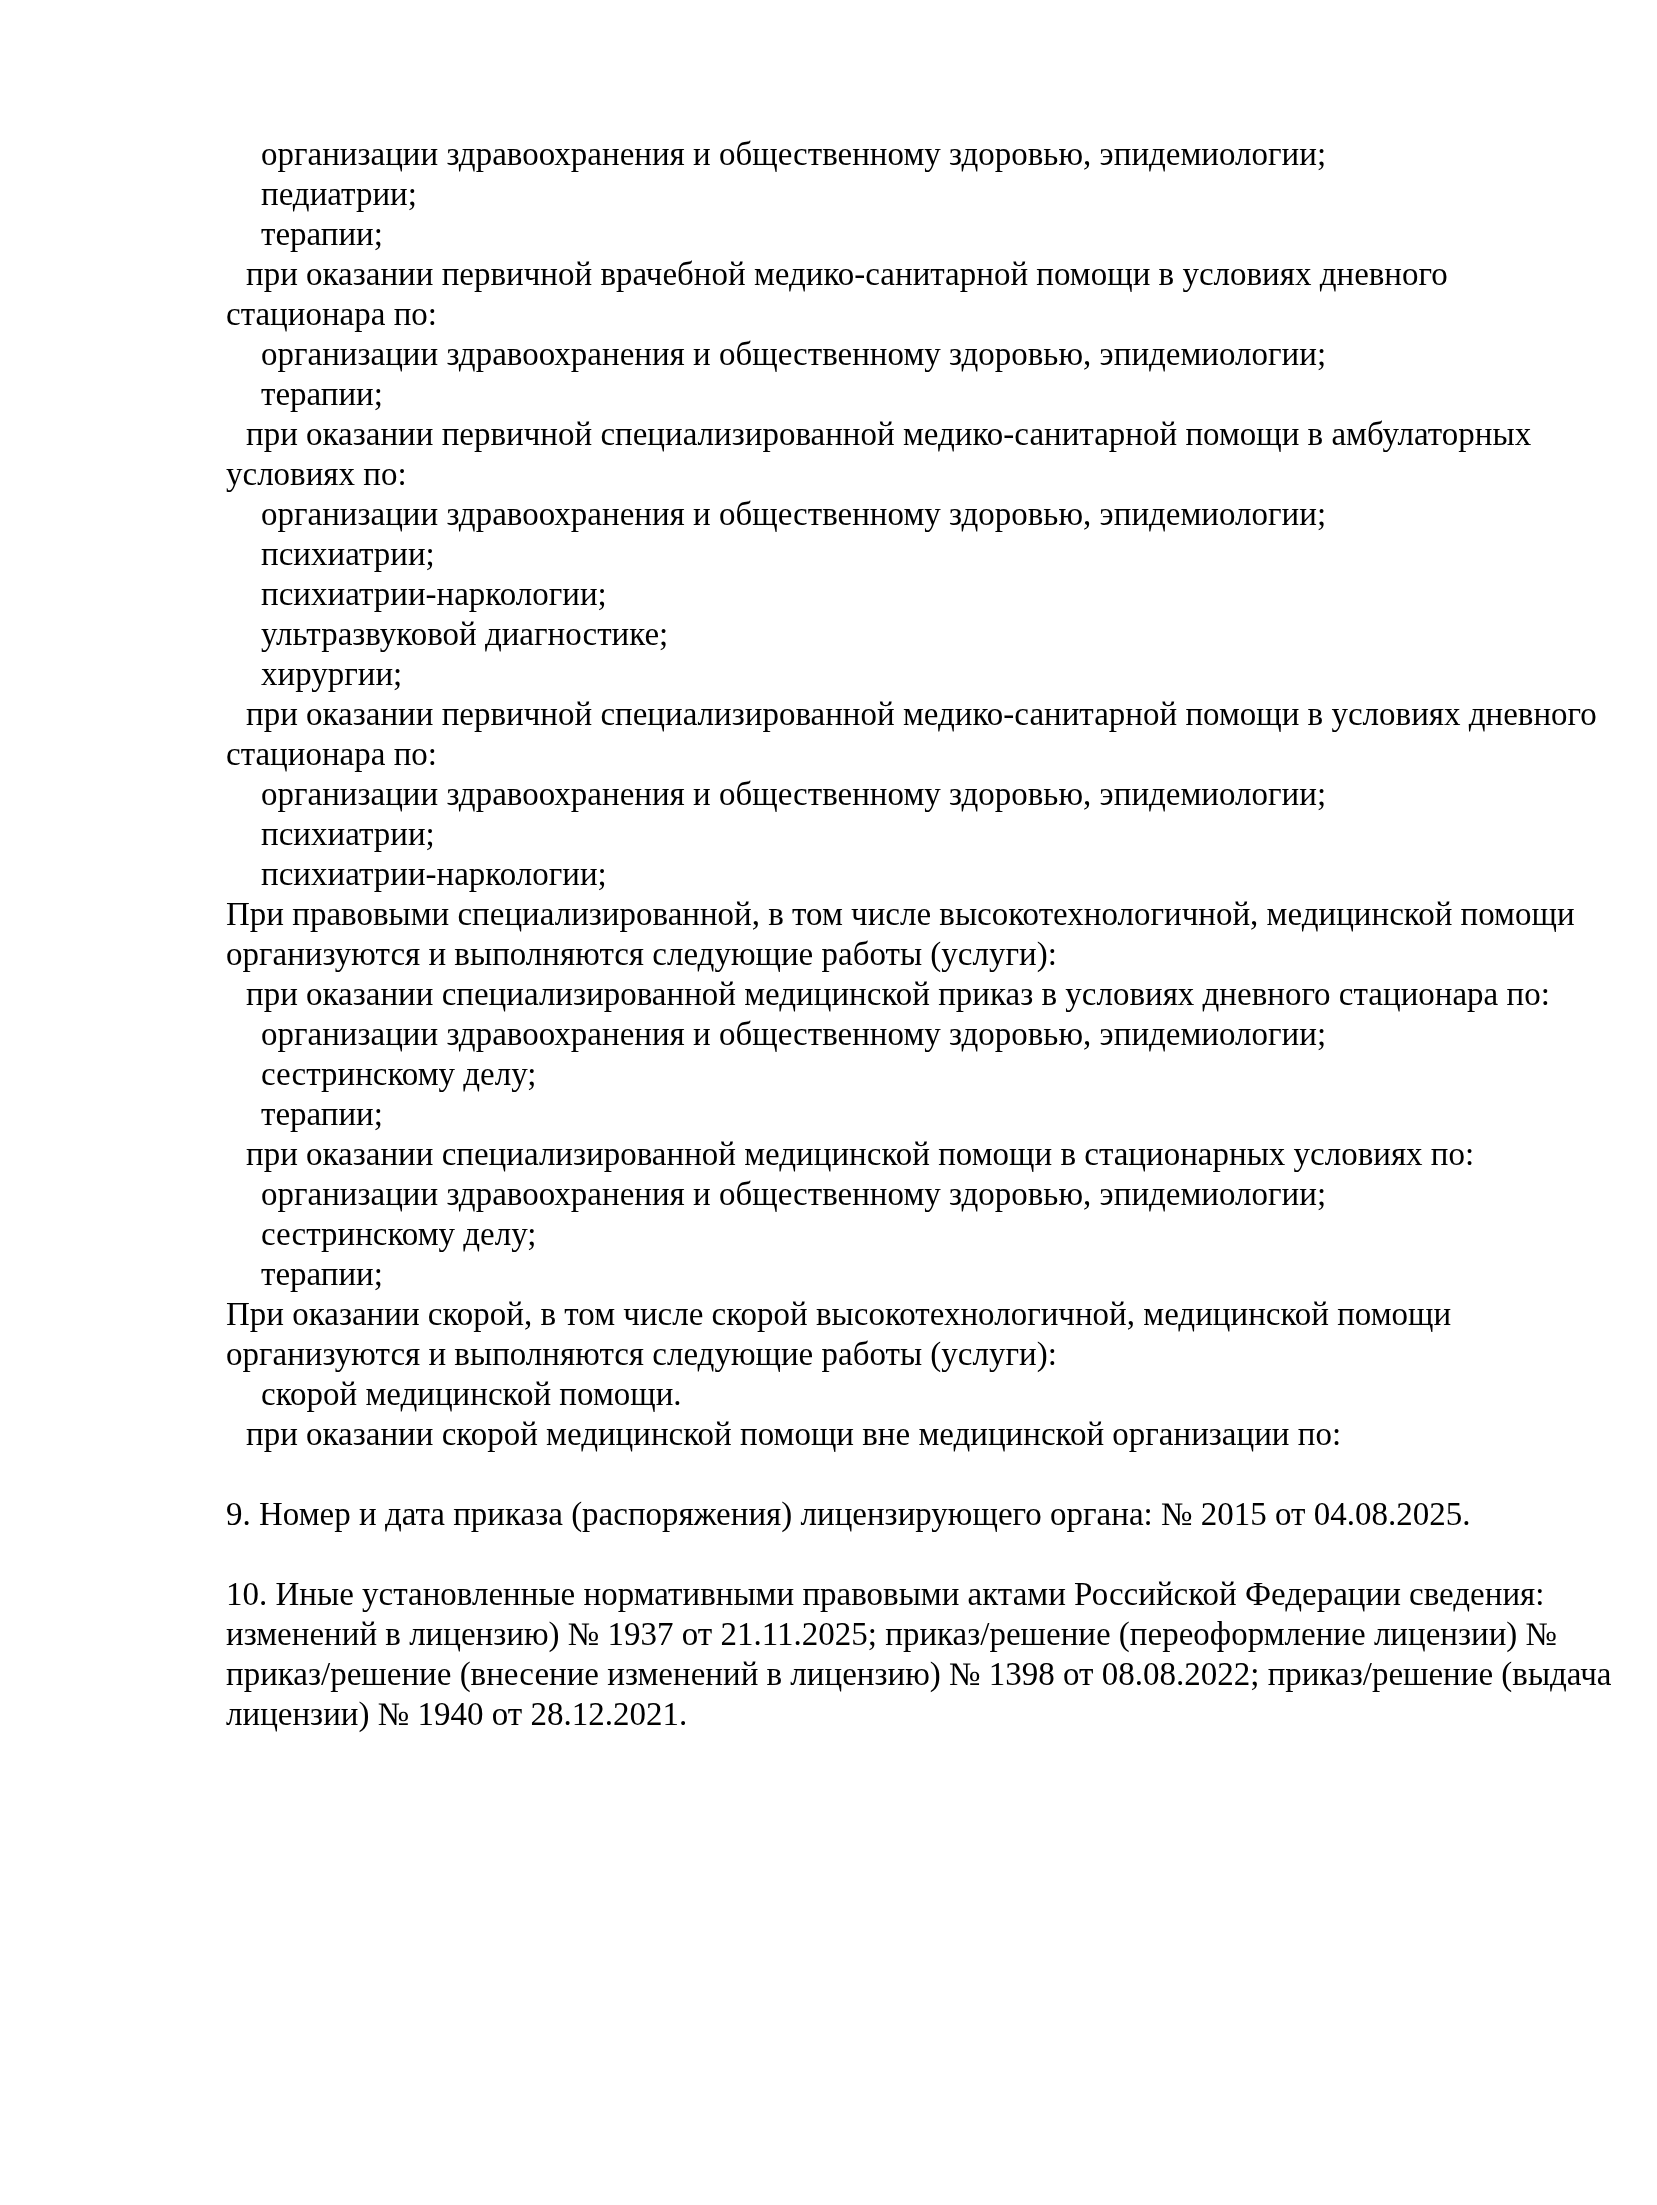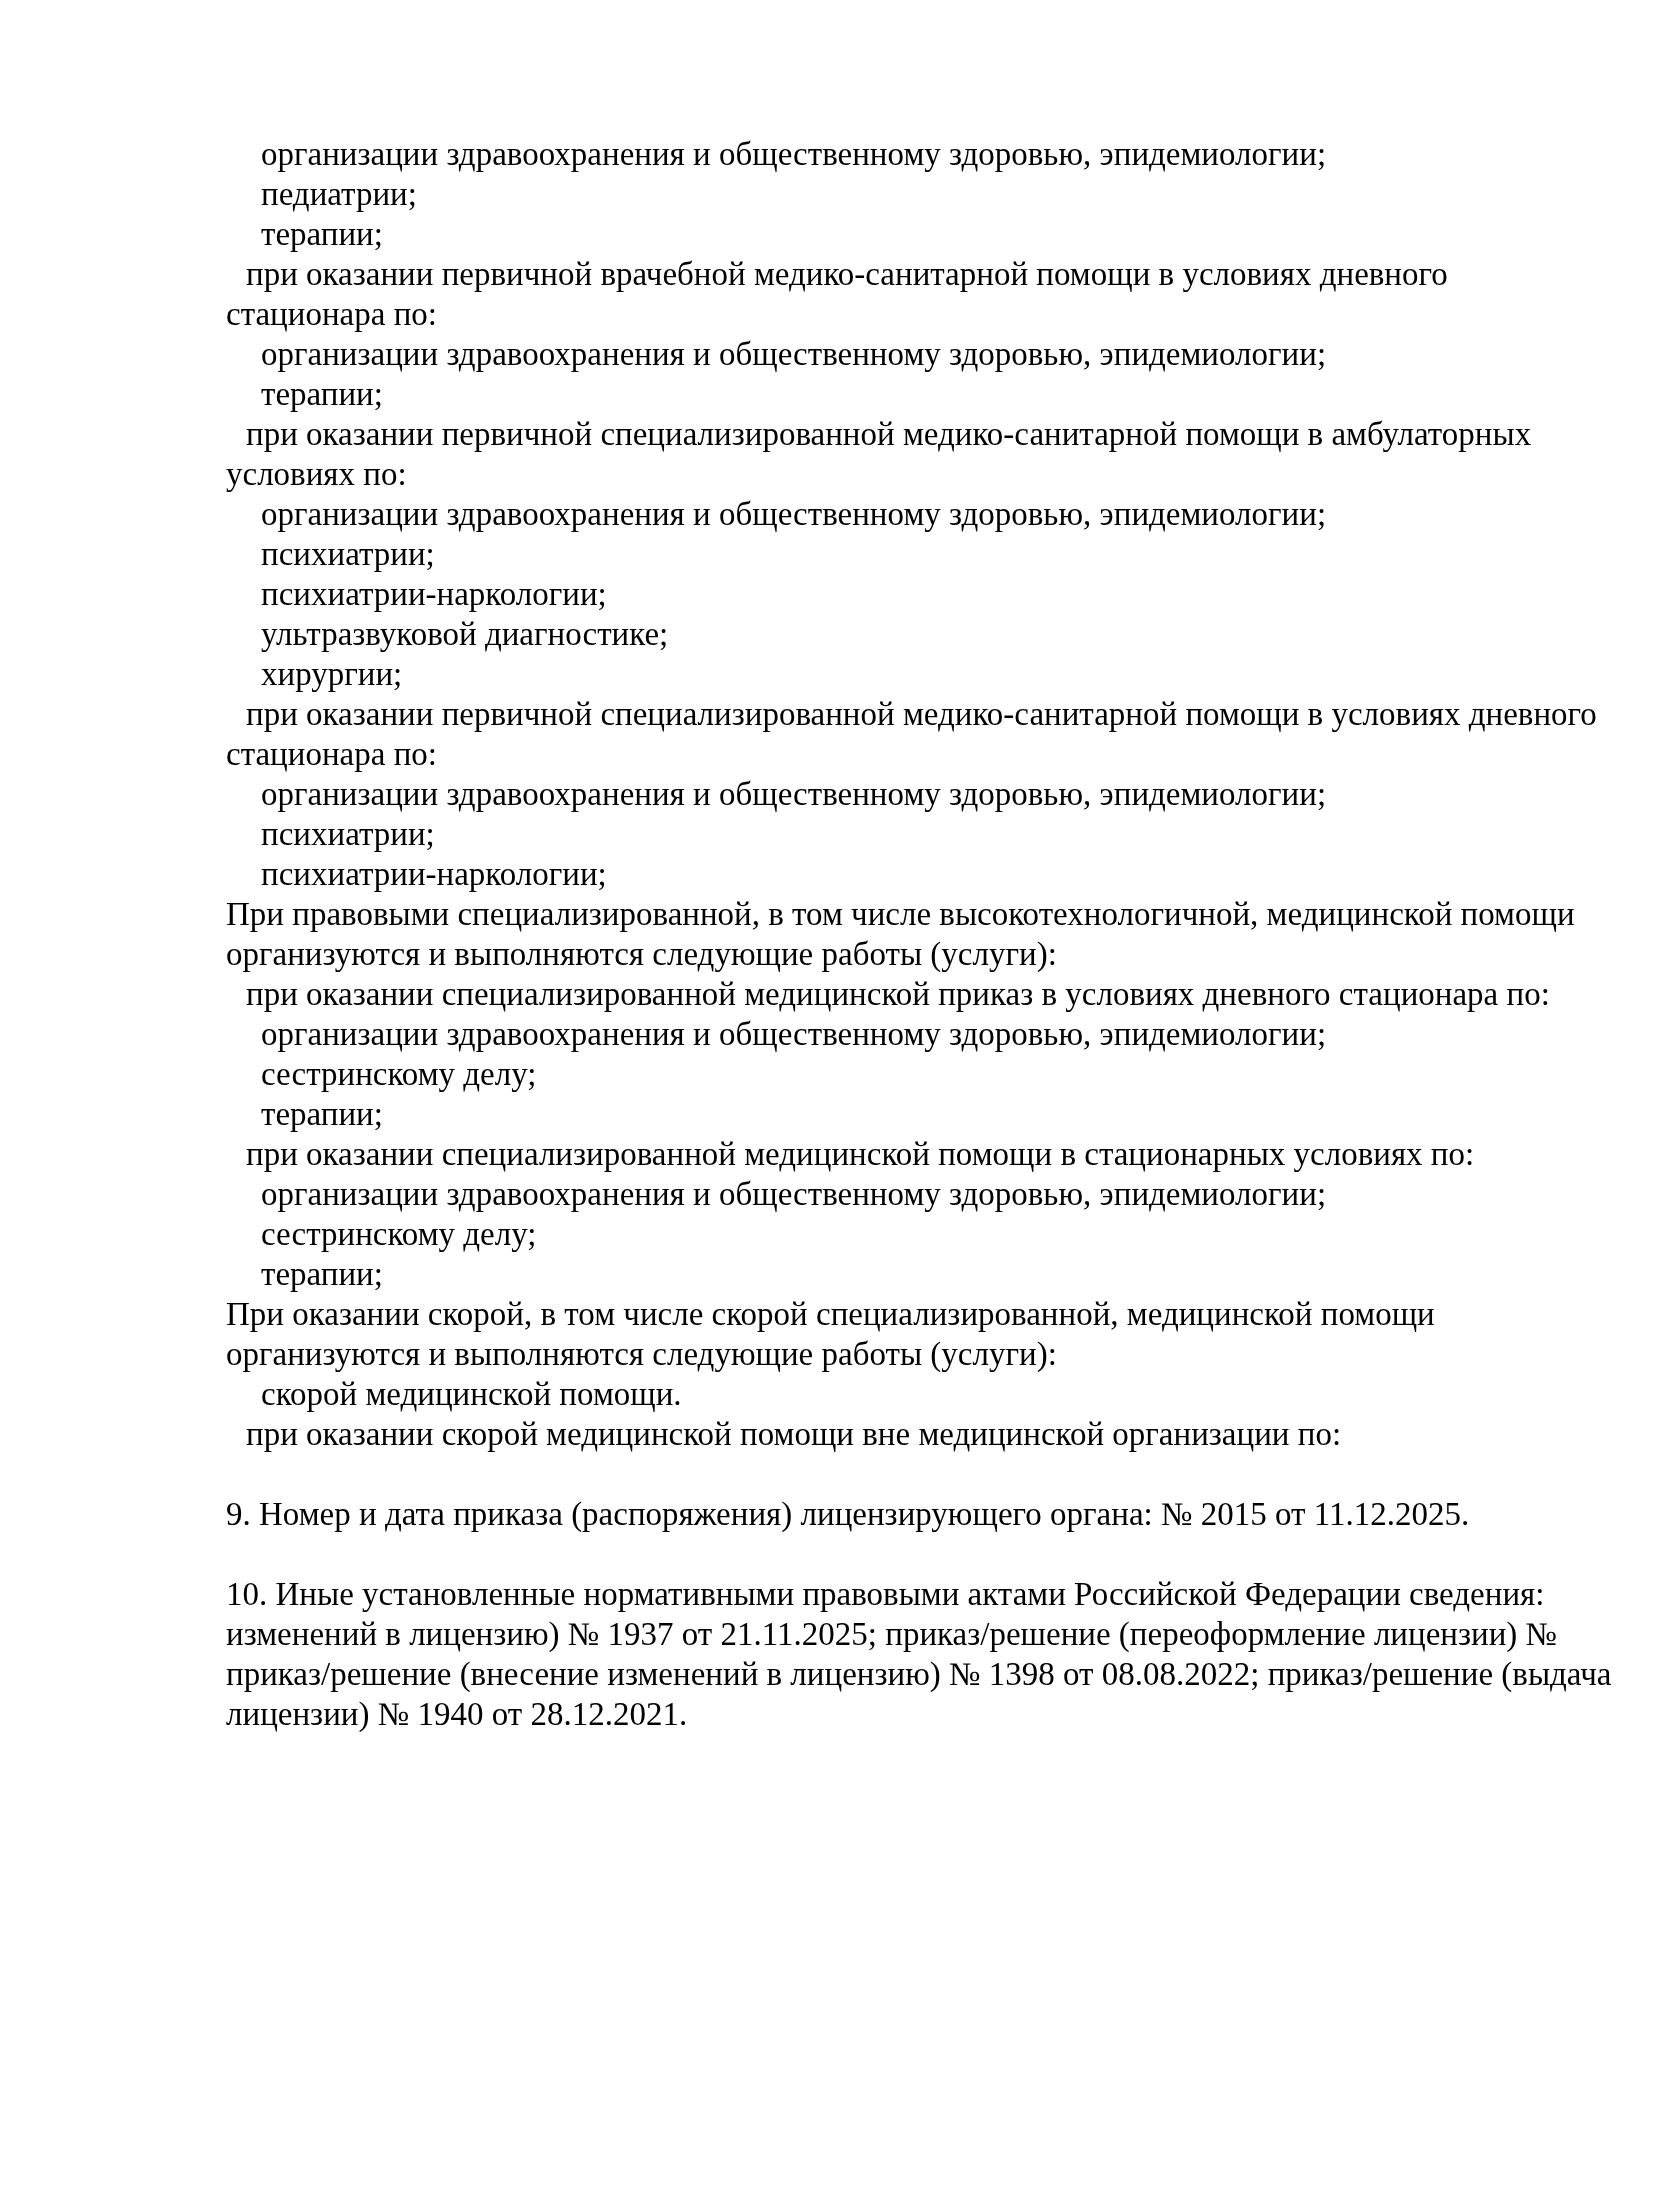--- a/index.html
+++ b/index.html
@@ -67,26 +67,26 @@
       <div class="doc-line indent-0">При правовыми специализированной, в том числе высокотехнологичной, медицинской помощи</div>
       <div class="doc-line indent-0">организуются и выполняются следующие работы (услуги):</div>
       <div class="doc-line indent-1">при оказании специализированной медицинской приказ в условиях дневного стационара по:</div>
       <div class="doc-line indent-2">организации здравоохранения и общественному здоровью, эпидемиологии;</div>
       <div class="doc-line indent-2">сестринскому делу;</div>
       <div class="doc-line indent-2">терапии;</div>
       <div class="doc-line indent-1">при оказании специализированной медицинской помощи в стационарных условиях по:</div>
       <div class="doc-line indent-2">организации здравоохранения и общественному здоровью, эпидемиологии;</div>
       <div class="doc-line indent-2">сестринскому делу;</div>
       <div class="doc-line indent-2">терапии;</div>
-      <div class="doc-line indent-0">При оказании скорой, в том числе скорой специализированной, медицинской помощи</div>
+      <div class="doc-line indent-0">При оказании скорой, в том числе скорой высокотехнологичной, медицинской помощи</div>
       <div class="doc-line indent-0">организуются и выполняются следующие работы (услуги):</div>
       <div class="doc-line indent-2">скорой медицинской помощи.</div>
       <div class="doc-line indent-1">при оказании скорой медицинской помощи вне медицинской организации по:</div>
       <div class="doc-line indent-0"></div>
-      <div class="doc-line indent-0">9. Номер и дата приказа (распоряжения) лицензирующего органа: № 2015 от 11.12.2025.</div>
+      <div class="doc-line indent-0">9. Номер и дата приказа (распоряжения) лицензирующего органа: № 2015 от 04.08.2025.</div>
       <div class="doc-line indent-0"></div>
       <div class="doc-line indent-0">10. Иные установленные нормативными правовыми актами Российской Федерации сведения:</div>
       <div class="doc-line indent-0">изменений в лицензию) № 1937 от 21.11.2025; приказ/решение (переоформление лицензии) №</div>
       <div class="doc-line indent-0">приказ/решение (внесение изменений в лицензию) № 1398 от 08.08.2022; приказ/решение (выдача</div>
       <div class="doc-line indent-0">лицензии) № 1940 от 28.12.2021.</div>
     </div>
 </div>
 
 
 </body></html>

